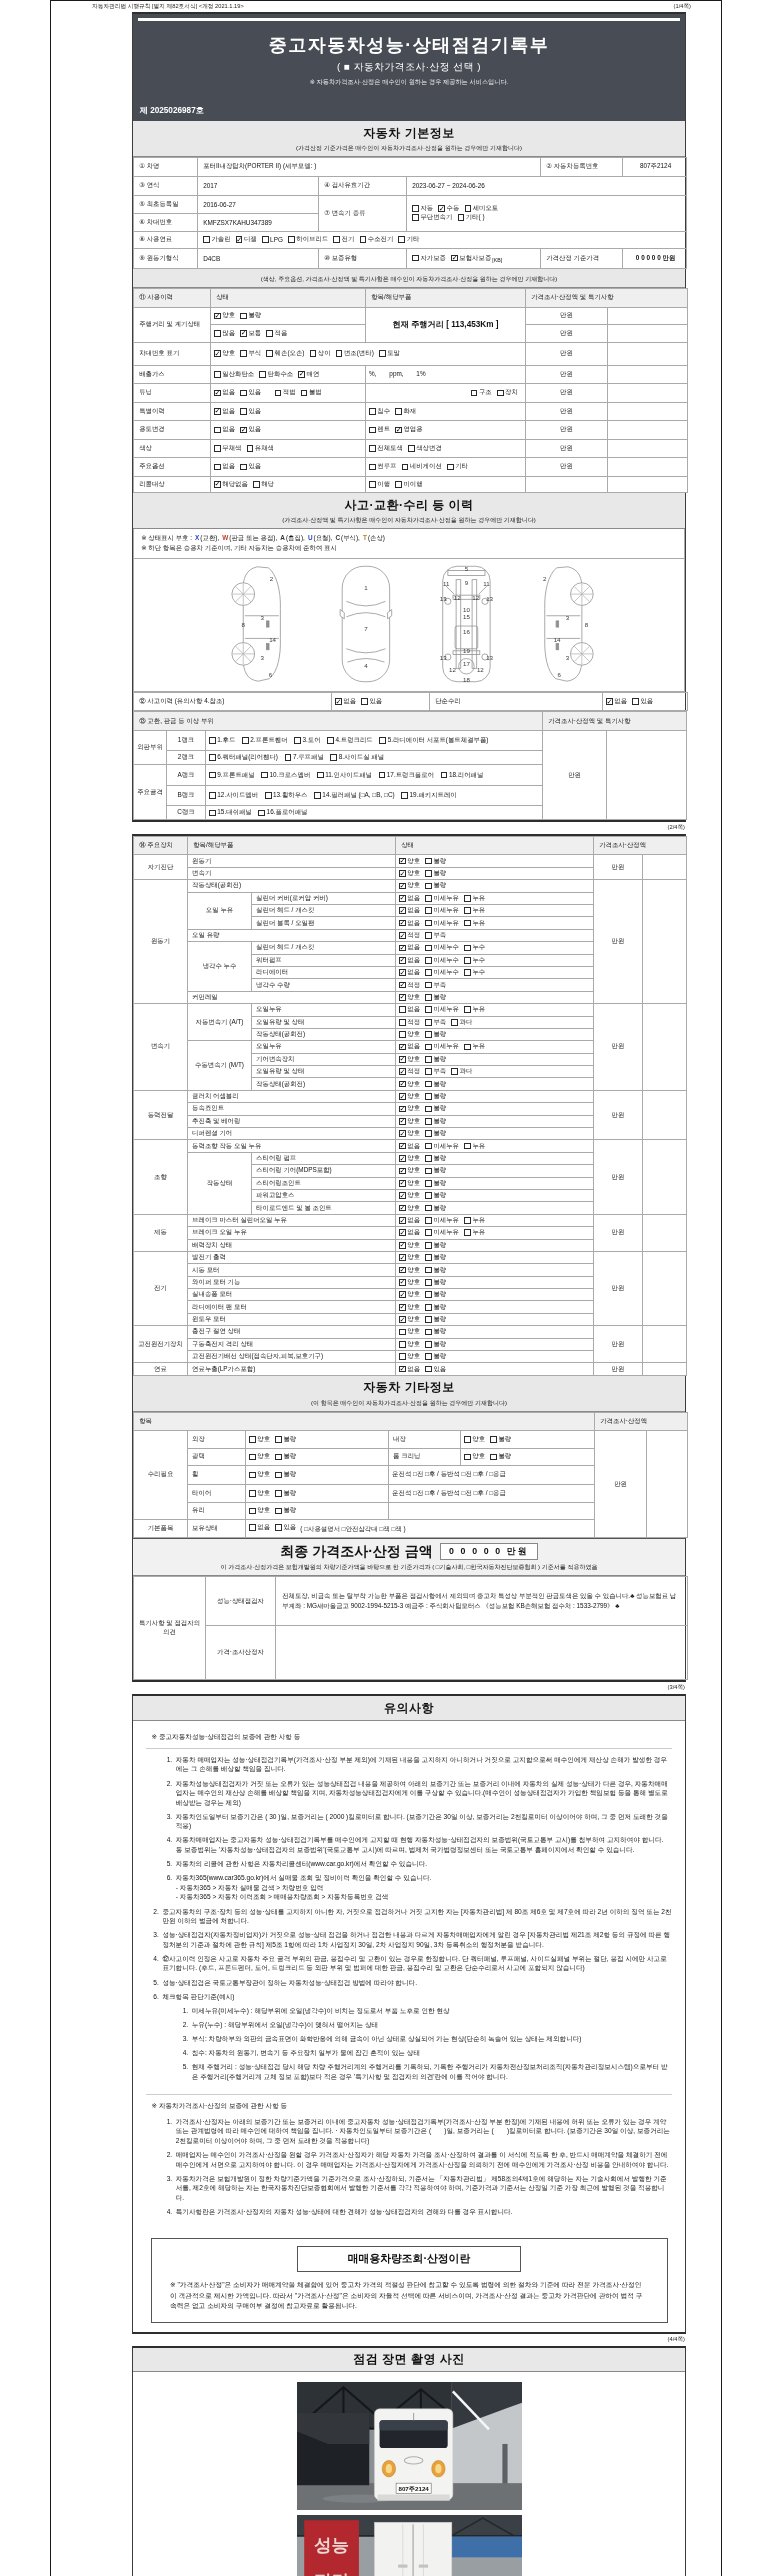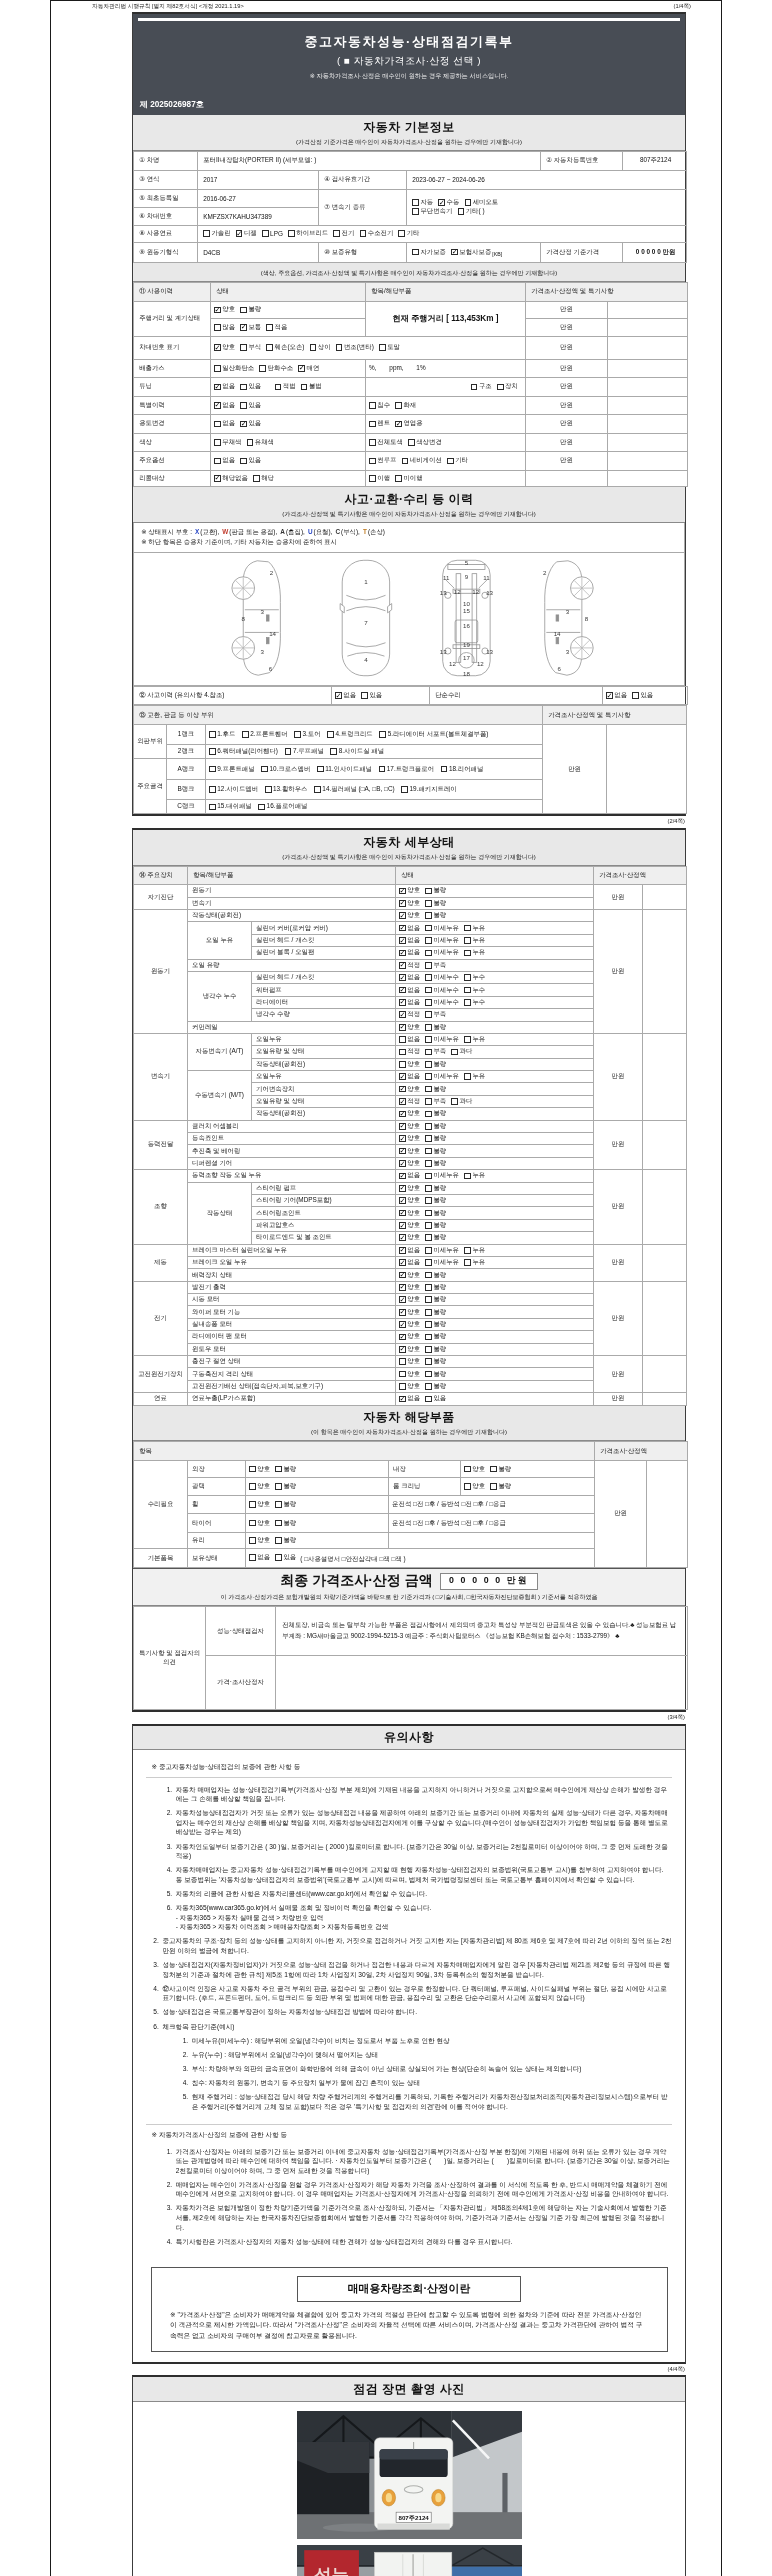--- a/index.html
+++ b/index.html
@@ -6,21 +6,21 @@
   body{width:773px;height:2576px;overflow:hidden;font-family:"Liberation Sans","DejaVu Sans",sans-serif;color:#111;}
   .outer{box-sizing:border-box;margin:0 50px;width:672px;height:2576px;border-left:0.5px solid #1a1a1a;border-right:0.5px solid #1a1a1a;border-top:0.5px solid #1a1a1a;}
   .topline{display:flex;justify-content:space-between;font-size:5.7px;padding:2.1px 30px 1px 41px;color:#222;}
   .sheet{width:554px;margin-left:81px;}
   .frame{border:1px solid #3c3c3c;border-top:2.6px solid #2e2e2e;border-bottom:2.6px solid #2e2e2e;background:#fff;}
   .marker{text-align:right;font-size:5.7px;padding:2.1px 1px 1.5px 0;color:#222;}
 
   
   .titlebox{background:#484d55;color:#fff;padding:2.6px 4.6px 5.2px;}
   .whitebar{height:3.6px;background:#fff;margin:1px 0.5px 11.3px;}
-  .titlebox h1{margin:0;text-align:center;font-size:13px;font-weight:bold;letter-spacing:1.5px;}
+  .titlebox h1{margin:0;text-align:center;font-size:18px;font-weight:bold;letter-spacing:1.5px;}
   .titlebox .sub{text-align:center;font-size:9.8px;margin-top:4.6px;letter-spacing:0.5px;}
   .titlebox .tnote{text-align:center;font-size:6.2px;margin-top:3.6px;color:#f0f0f0;}
   .titlebox .docno{font-size:8.2px;font-weight:bold;margin-top:18px;padding-left:2.1px;}
 
   .sechead{background:#e8e8e8;border-bottom:0.5px solid #8a8a8a;text-align:center;padding:3.6px 0 3.1px;}
   .sechead .t{font-size:12px;font-weight:bold;letter-spacing:0.5px;}
   .sechead .n{font-size:6px;margin-top:2.1px;}
 
   table{border-collapse:collapse;width:100%;table-layout:fixed;}
   td{border:0.5px solid #aaa;font-size:6.4px;padding:1px 3.1px;vertical-align:middle;overflow:hidden;}
@@ -702,24 +702,20 @@
                   <span>16.플로어패널</span>
                 </span></td>
             </tr>
           </tbody>
       </table>
     </div>
 
     <div class="marker">(2/4쪽)</div>
 
     <div class="frame">
-      <div class="sechead">
-        <div class="t">자동차 세부상태</div>
-        <div class="n">(가격조사·산정액 및 특기사항은 매수인이 자동차가격조사·산정을 원하는 경우에만 기재합니다)</div>
-      </div>
       <table>
         <colgroup>
             <col style="width:54px">
             <col style="width:64px">
             <col style="width:144px">
             <col style="width:198px">
             <col style="width:49px">
             <col style="width:44px">
           </colgroup>
         <tbody id="detailBody">
@@ -1356,21 +1352,21 @@
                     <span>있음</span>
                   </span>
                 </span></td>
               <td class="price" rowspan="1">만원</td>
               <td class="blank" rowspan="1"></td>
             </tr>
           </tbody>
       </table>
 
       <div class="sechead">
-        <div class="t">자동차 해당부품</div>
+        <div class="t">자동차 기타정보</div>
         <div class="n">(이 항목은 매수인이 자동차가격조사·산정을 원하는 경우에만 기재합니다)</div>
       </div>
       <table>
         <colgroup>
             <col style="width:54px">
             <col style="width:58px">
             <col style="width:143px">
             <col style="width:72px">
             <col style="width:134px">
             <col style="width:52px">

